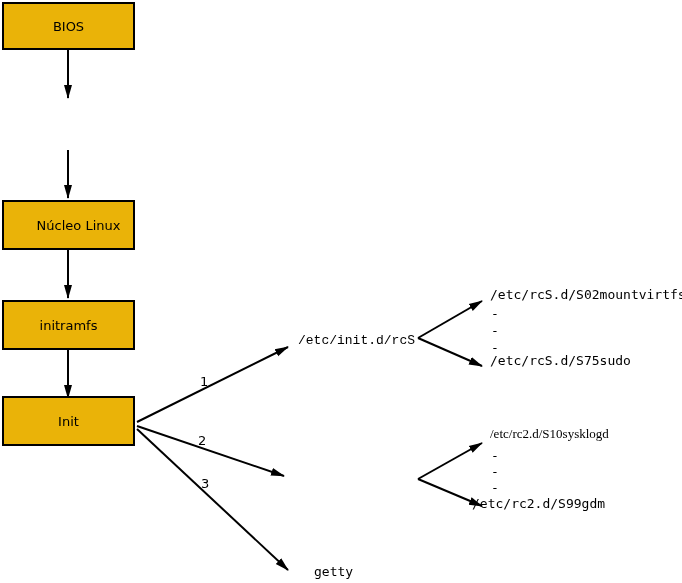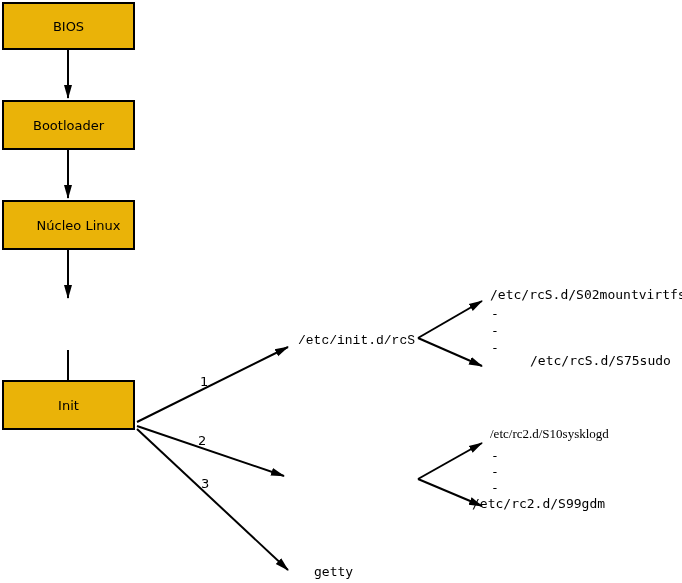--- a/index.html
+++ b/index.html
@@ -59,40 +59,40 @@
     <line x1="418" y1="338" x2="482" y2="366" marker-end="url(#ah)"></line>
 
     <line x1="418" y1="479" x2="482" y2="443" marker-end="url(#ah)"></line>
     <line x1="418" y1="479" x2="482" y2="506" marker-end="url(#ah)"></line>
   </svg>
 
 
   <div class="node" style="top:2px;">
       <span>BIOS</span>
     </div>
-  <div class="node" style="top:100px;height:50px;">
-      <span>Bootloader</span>
-    </div>
   <div class="node" style="top:200px;height:50px;padding-left:20px;">
       <span>Núcleo Linux</span>
     </div>
-  <div class="node" style="top:380px;height:50px;">
+  <div class="node" style="top:300px;height:50px;">
+      <span>initramfs</span>
+    </div>
+  <div class="node" style="top:396px;height:50px;">
       <span>Init</span>
     </div>
 
   <div class="lbl num" style="left:200px;top:381px;">1</div>
   <div class="lbl num" style="left:198px;top:440px;">2</div>
   <div class="lbl num" style="left:201px;top:483px;">3</div>
 
   <div class="lbl mono" style="left:298px;top:340px;font-family:Liberation Mono, monospace;">/etc/init.d/rcS</div>
   <div class="lbl mono" style="left:490px;top:294px;">/etc/rcS.d/S02mountvirtfs</div>
   <div class="lbl mono" style="left:491px;top:313px;">-</div>
   <div class="lbl mono" style="left:491px;top:330px;">-</div>
   <div class="lbl mono" style="left:491px;top:347px;">-</div>
-  <div class="lbl mono" style="left:490px;top:360px;margin-left:40px;">/etc/rcS.d/S75sudo</div>
+  <div class="lbl mono" style="left:490px;top:360px;">/etc/rcS.d/S75sudo</div>
 
   <div class="lbl mono" style="left:490px;top:434px;font-family:Liberation Serif, serif;">/etc/rc2.d/S10sysklogd</div>
   <div class="lbl mono" style="left:491px;top:455px;">-</div>
   <div class="lbl mono" style="left:491px;top:471px;">-</div>
   <div class="lbl mono" style="left:491px;top:487px;">-</div>
   <div class="lbl mono" style="left:472px;top:503px;">/etc/rc2.d/S99gdm</div>
 
   <div class="lbl mono" style="left:314px;top:571px;">getty</div>
 
 </div>

